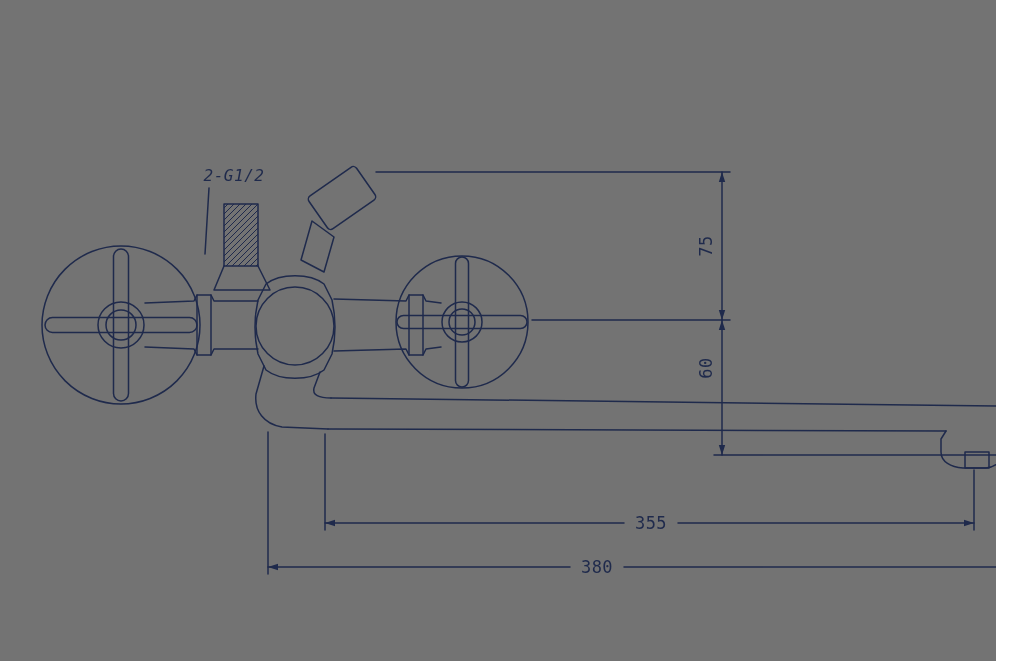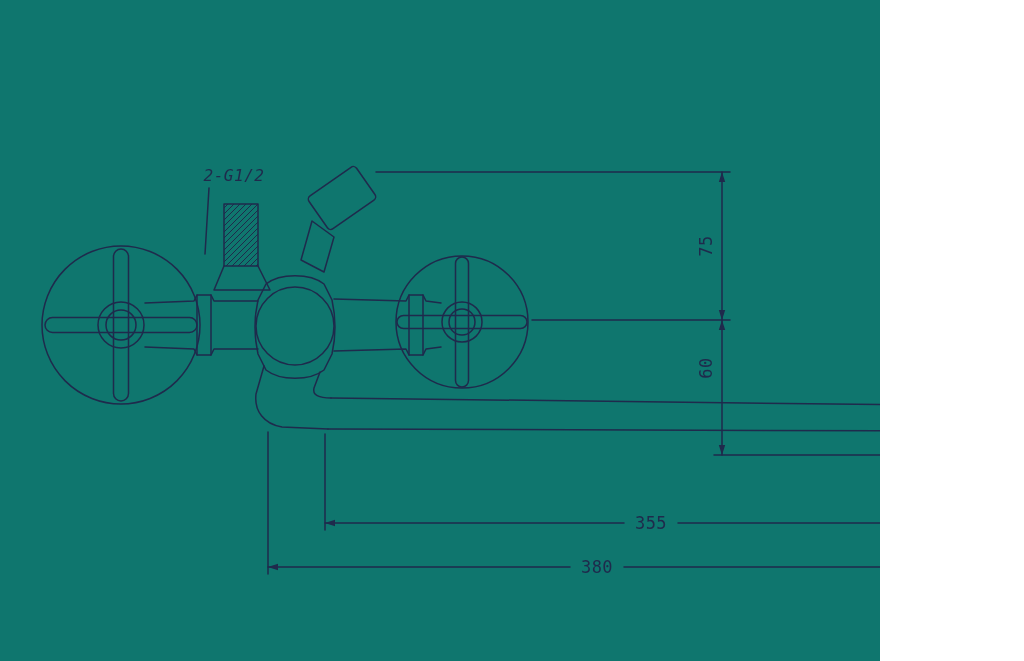--- a/index.html
+++ b/index.html
@@ -2,23 +2,23 @@
 <html><head>
 <meta charset="utf-8">
 <style>
   html, body {
     margin: 0;
     padding: 0;
     background: #ffffff;
     font-family: "DejaVu Sans Mono", "Liberation Mono", monospace;
   }
   .page {
-    width: 880px;
+    width: 996px;
     height: 661px;
-    background: #0f766e;
+    background: #737373;
     position: relative;
     overflow: hidden;
   }
   svg { display: block; }
   text {
     font-family: "DejaVu Sans Mono", "Liberation Mono", monospace;
     font-size: 17px;
     letter-spacing: 0.5px;
   }
   .thread-note { font-style: italic; font-size: 16px; }

